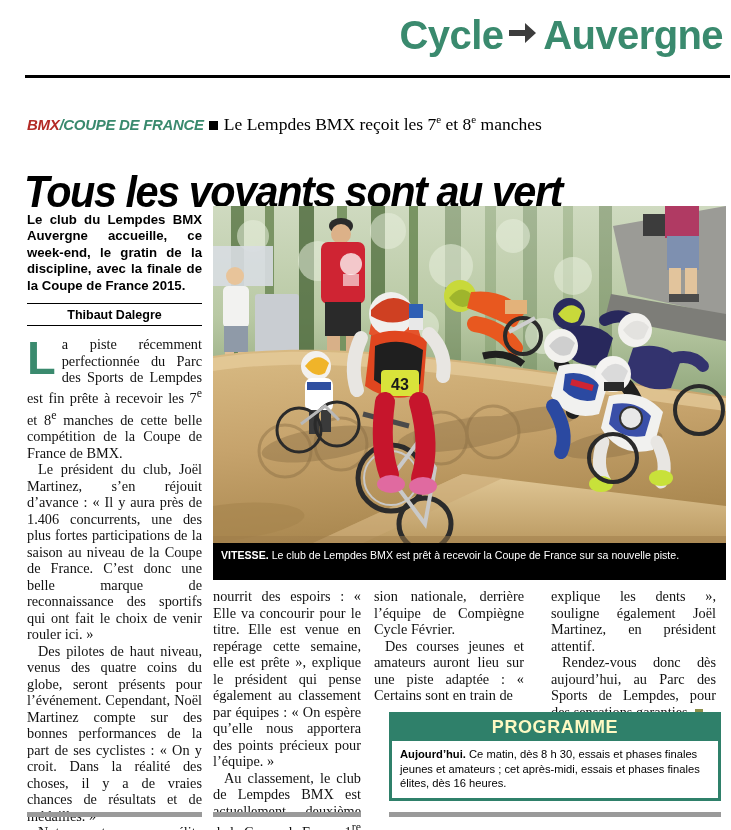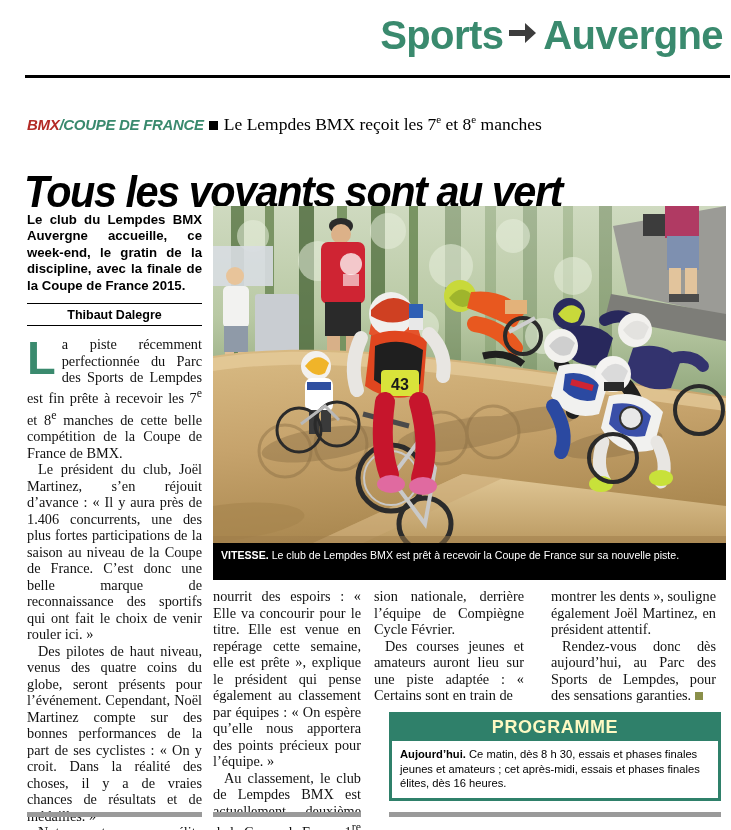--- a/index.html
+++ b/index.html
@@ -251,21 +251,21 @@
     width: 148px; height: 5px;
     background: #9a9a9a;
   }
 </style>
 </head>
 <body>
 
 <div class="masthead">
   <div class="masthead-rule-v"></div>
   <div class="masthead-title">
-    <span class="sports-word">Sports</span><span class="arrow-glyph"><svg width="30" height="26" viewBox="0 0 30 26">
+    <span class="sports-word">Cycle</span><span class="arrow-glyph"><svg width="30" height="26" viewBox="0 0 30 26">
           <path d="M2 10 L18 10 L18 3 L29 13 L18 23 L18 16 L2 16 Z" fill="#3d3d3d"></path>
         </svg></span><span class="auvergne-word">Auvergne</span>
   </div>
   <div class="masthead-rule"></div>
 </div>
 
 <div class="kicker">
   <span class="k-bmx">BMX</span><span class="k-coupe">/</span><span class="k-coupe">COUPE DE FRANCE</span><span class="k-square"></span><span class="k-text"><span>Le Lempdes BMX reçoit les 7</span><sup>e</sup><span> et 8</span><sup>e</sup><span> manches</span></span>
 </div>
 
@@ -493,21 +493,21 @@
   <p>Au classement, le club de Lempdes BMX est actuellement deuxième de la Coupe de France 1<sup>re</sup> divi-</p>
 </div>
 <div class="col-bottom-bar-2"></div>
 
 <div class="col3 body-col">
   <p class="first">sion nationale, derrière l’équipe de Compiègne Cycle Février.</p>
   <p>Des courses jeunes et amateurs auront lieu sur une piste adaptée : « Certains sont en train de</p>
 </div>
 
 <div class="col4 body-col">
-  <p class="first">montrer les dents », souligne également Joël Martinez, en président attentif.</p>
+  <p class="first">explique les dents », souligne également Joël Martinez, en président attentif.</p>
   <p><span>Rendez-vous donc dès aujourd’hui, au Parc des Sports de Lempdes, pour des sensations garanties.</span><span class="endmark"></span></p>
 </div>
 
 <div class="programme">
   <div class="programme-title">PROGRAMME</div>
   <div class="programme-body">
     <p><b>Aujourd’hui.</b><span> Ce matin, dès 8 h 30, essais et phases finales jeunes et amateurs ; cet après-midi, essais et phases finales élites, dès 16 heures.</span></p>
   </div>
 </div>
 <div class="right-bottom-bar"></div>

